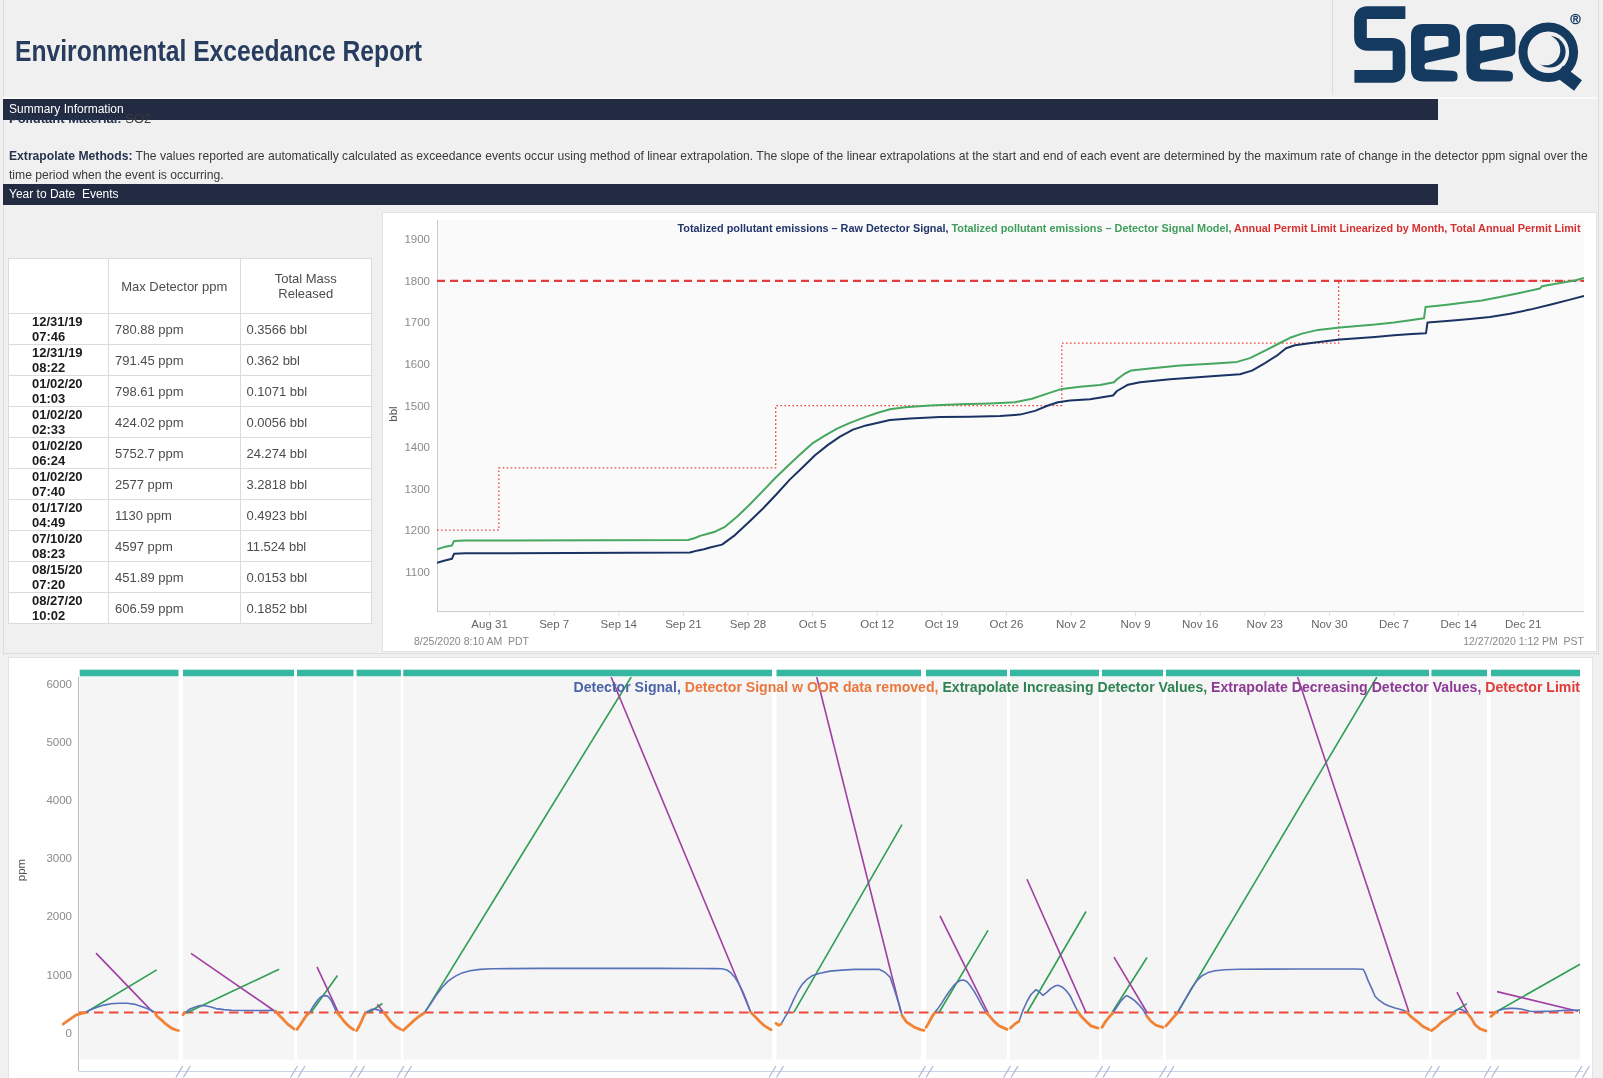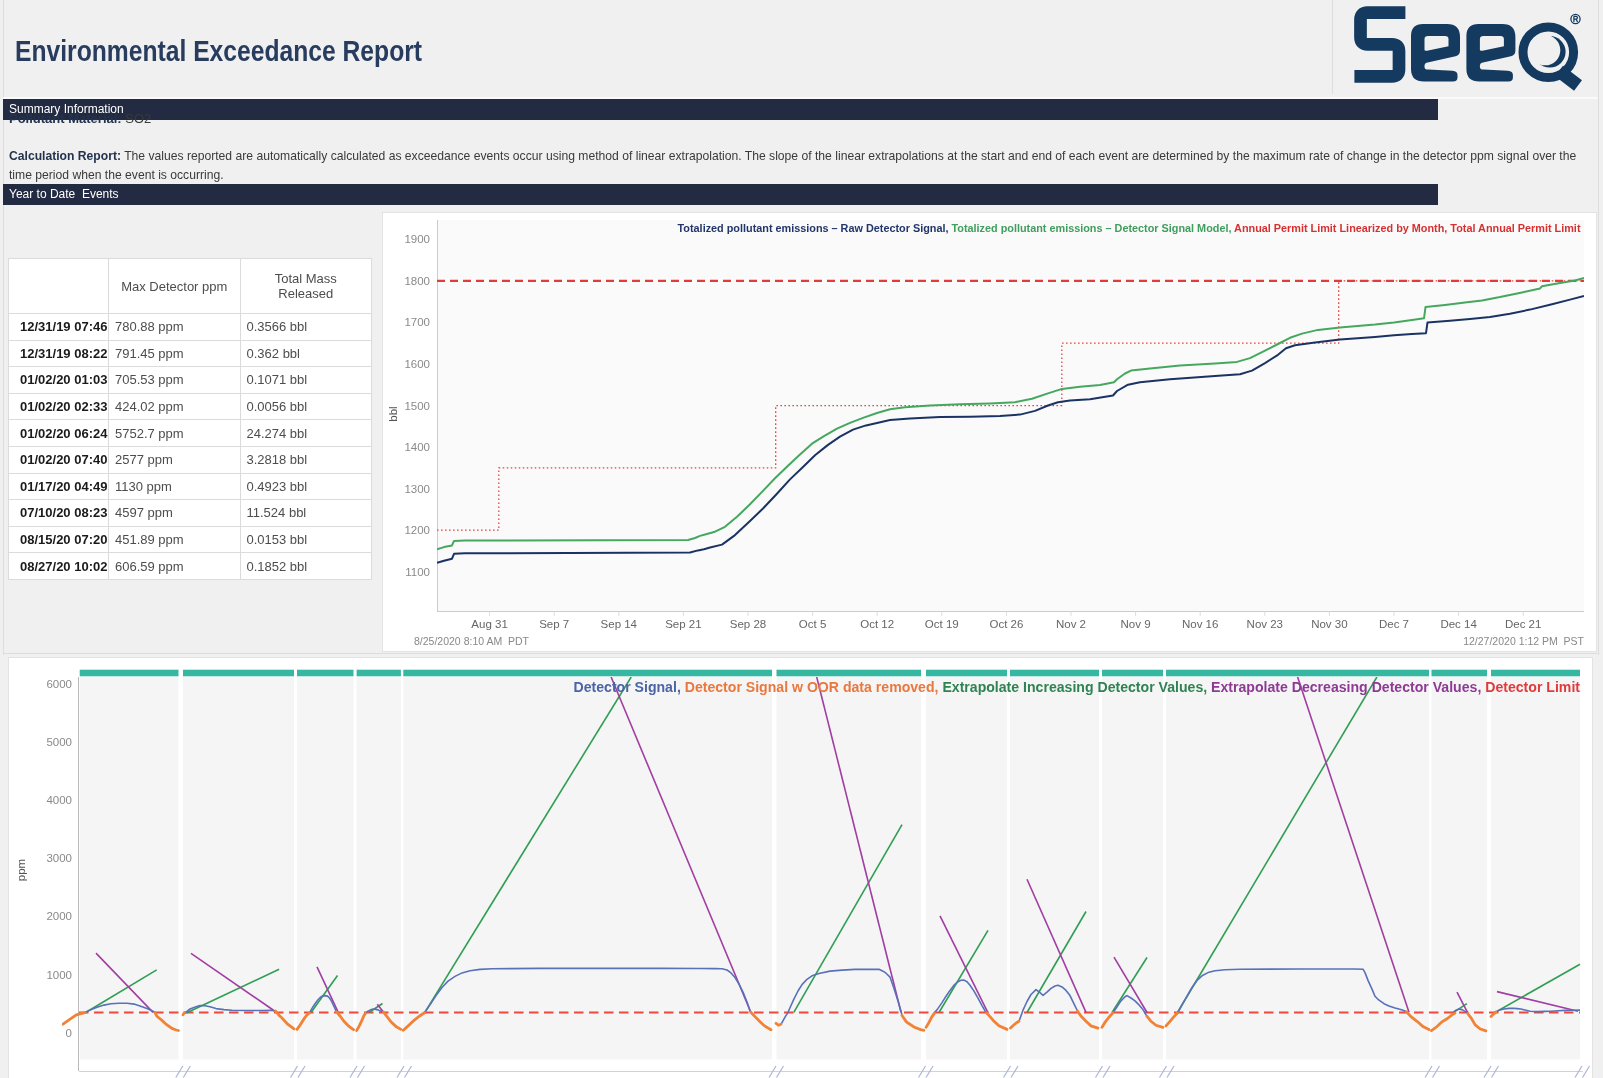--- a/index.html
+++ b/index.html
@@ -4,35 +4,35 @@
 html,body { width:1603px; height:1078px; background:#f0f0f0; overflow:hidden;
   font-family:"Liberation Sans", sans-serif; position:relative; }
 .abs { position:absolute; }
 .bar { position:absolute; left:3px; width:1435px; height:21px; background:#222b42;
   color:#fff; font-weight:normal; font-size:12px; line-height:21px; padding-left:6px; white-space:pre; }
 .panel { position:absolute; background:#fff; border:1px solid #e3e3e3; }
 table.ev { border-collapse:collapse; background:#fff; table-layout:fixed; width:364px; }
 table.ev td { border:1px solid #dbdbdb; font-size:13px; color:#4d4d4d;
   height:26.6px; padding:0 0 0 6px; vertical-align:middle; overflow:hidden; }
 table.ev tr.hd td { height:26px; text-align:center; padding:12px; }
-table.ev td.c1 { width:100px; font-weight:bold; color:#1a1a1a; padding-left:11px; font-size:13px;}
+table.ev td.c1 { width:100px; font-weight:bold; color:#1a1a1a; padding-left:23px; font-size:13px;}
 table.ev td.c2 { width:126px; }
 table.ev td.c3 { width:138px;margin-left:7px; }
 </style></head><body>
 <div class="abs" style="left:3px;top:0;width:1px;height:655px;background:#ddd"></div>
 <div class="abs" style="left:1332px;top:0;width:1px;height:94px;background:#ddd"></div>
 <div class="abs" style="left:1598px;top:0;width:1px;height:655px;background:#ddd"></div>
 <div class="abs" style="left:3px;top:96.5px;width:1595px;height:2.5px;background:#fafafa"></div>
 <div class="abs" style="left:15px;top:34px;font-size:30px;font-weight:bold;color:#273c5e;
   transform-origin:0 0;transform:scaleX(0.822);white-space:nowrap" id="title">Environmental Exceedance Report</div>
 <div class="bar" style="top:99px;">Summary Information</div>
 <div class="abs" style="left:9px;top:111px;font-size:13px;line-height:16px;color:#3a3a3a">
 <span style="font-weight:bold;color:#24334d">Pollutant Material:</span> SO2</div>
 <div class="abs" style="left:9px;top:146.5px;width:1594px;font-size:12.15px;line-height:19.5px;color:#3a3a3a;white-space:nowrap">
-<span style="font-weight:bold;color:#24334d">Calculation Report:</span> The values reported are automatically calculated as exceedance events occur using method of linear extrapolation. The slope of the linear extrapolations at the start and end of each event are determined by the maximum rate of change in the detector ppm signal over the<br>time period when the event is occurring.</div>
+<span style="font-weight:bold;color:#24334d">Extrapolate Methods:</span> The values reported are automatically calculated as exceedance events occur using method of linear extrapolation. The slope of the linear extrapolations at the start and end of each event are determined by the maximum rate of change in the detector ppm signal over the<br>time period when the event is occurring.</div>
 <div class="bar" style="top:184px;">Year to Date  Events</div>
 <div class="abs" style="left:3px;top:652.5px;width:1595px;height:1px;background:#ddd"></div>
 <div class="panel" style="left:382px;top:212px;width:1215px;height:440px;"></div>
 <div class="panel" style="left:8px;top:657px;width:1585px;height:421px;border-bottom:none"></div>
 <div class="abs" style="left:8px;top:258px;">
     <table class="ev">
       <tbody>
         <tr class="hd">
           <td class="c1"></td>
           <td class="h2">Max Detector ppm</td>
@@ -43,21 +43,21 @@
           <td class="c2">780.88 ppm</td>
           <td class="c3">0.3566 bbl</td>
         </tr>
         <tr>
           <td class="c1">12/31/19 08:22</td>
           <td class="c2">791.45 ppm</td>
           <td class="c3">0.362 bbl</td>
         </tr>
         <tr>
           <td class="c1">01/02/20 01:03</td>
-          <td class="c2">705.53 ppm</td>
+          <td class="c2">798.61 ppm</td>
           <td class="c3">0.1071 bbl</td>
         </tr>
         <tr>
           <td class="c1">01/02/20 02:33</td>
           <td class="c2">424.02 ppm</td>
           <td class="c3">0.0056 bbl</td>
         </tr>
         <tr>
           <td class="c1">01/02/20 06:24</td>
           <td class="c2">5752.7 ppm</td>

